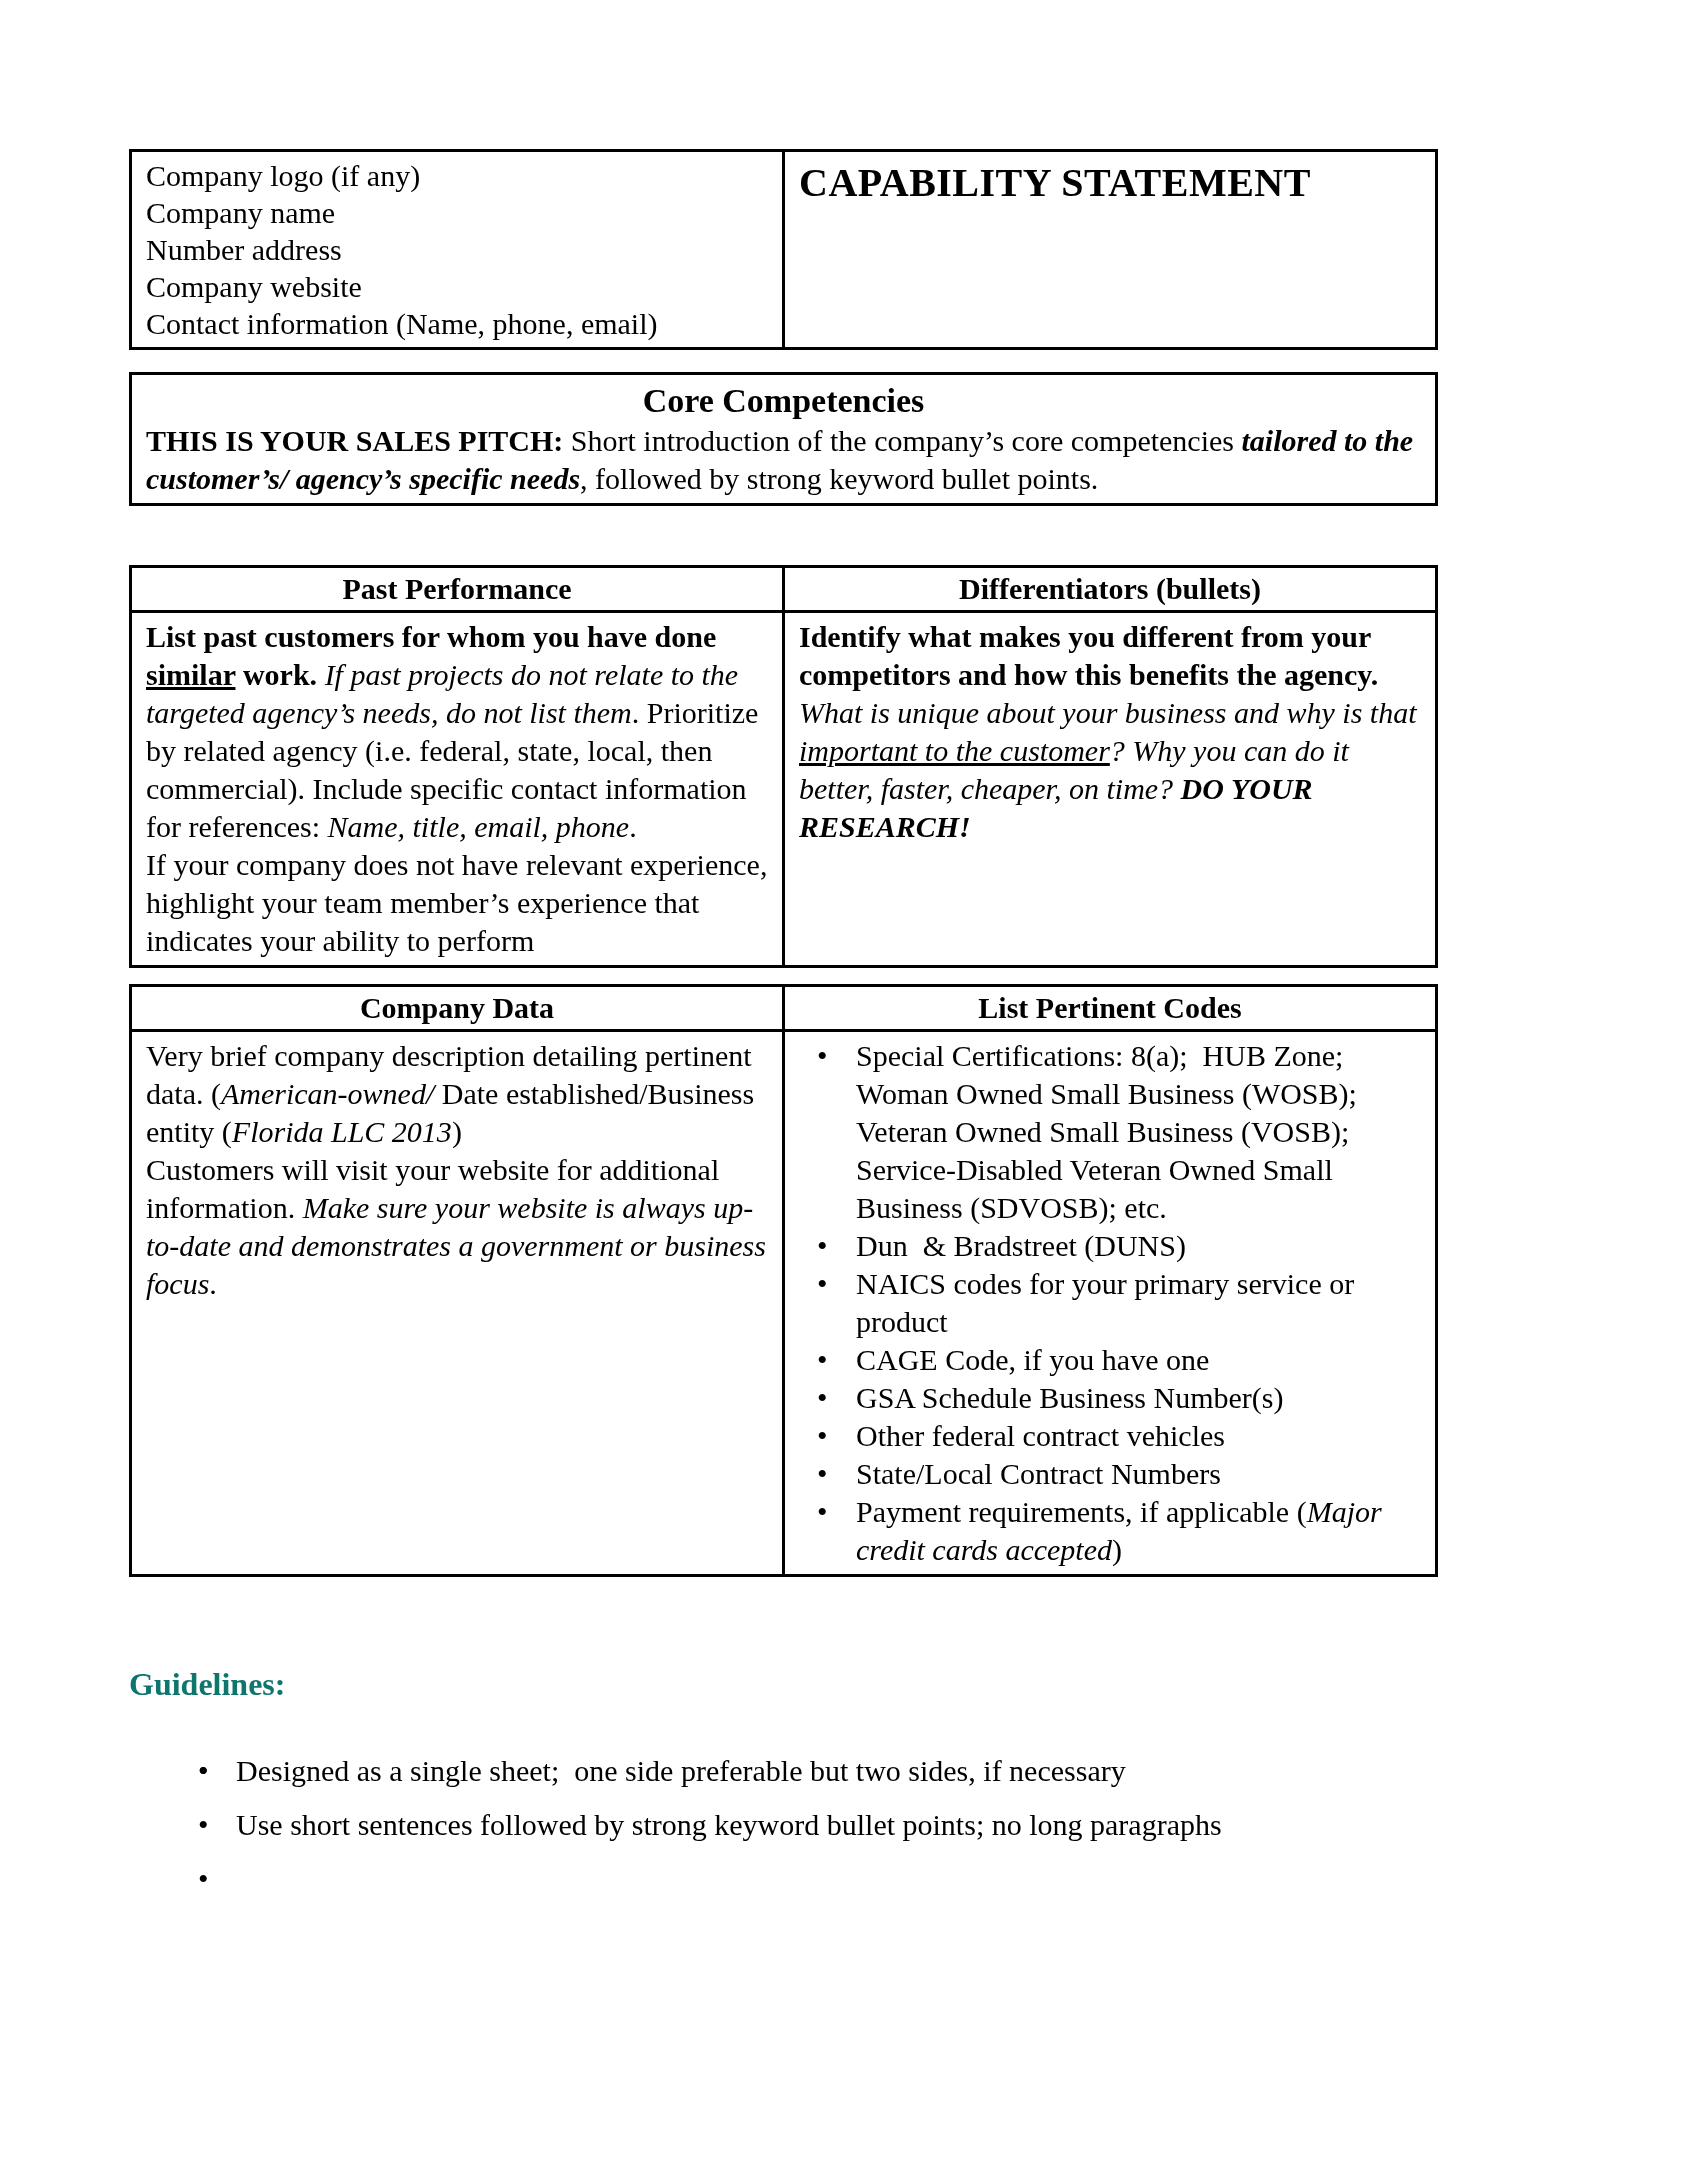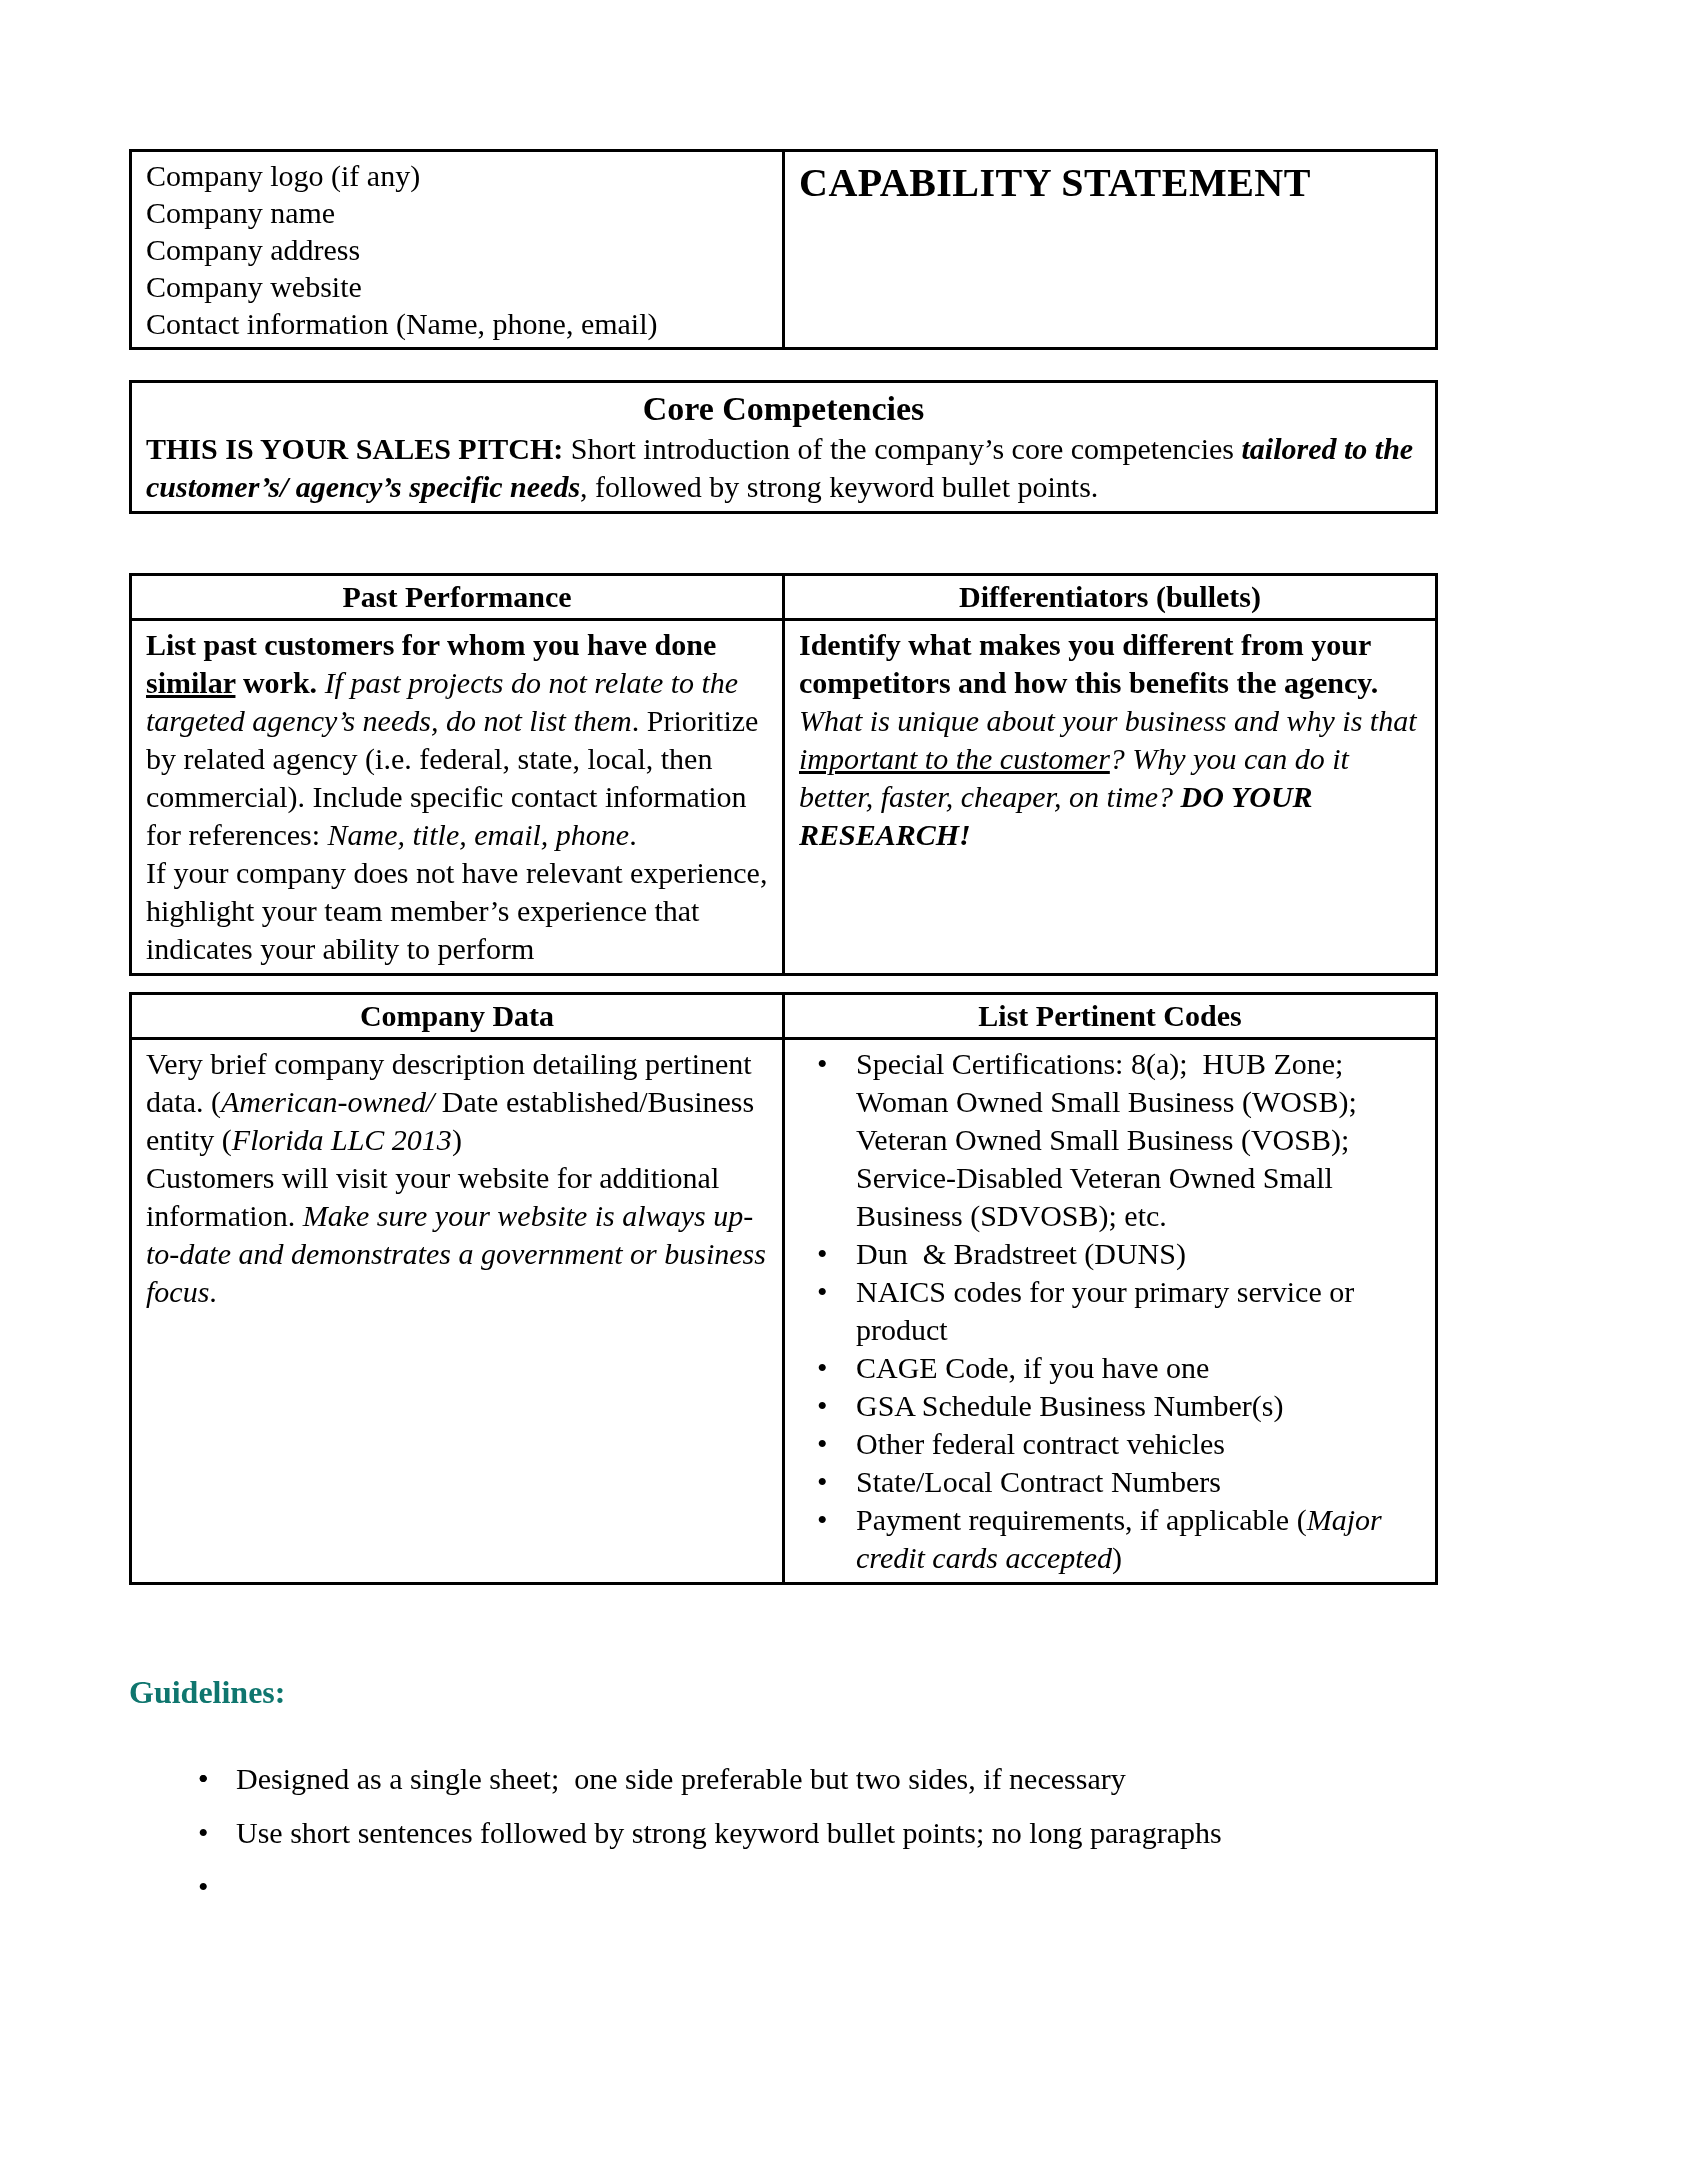--- a/index.html
+++ b/index.html
@@ -54,21 +54,21 @@
   .run-i  { font-style:italic; }
   .run-bi { font-weight:bold; font-style:italic; }
   .run-bu { font-weight:bold; text-decoration:underline;text-align:center; }
   .run-iu { font-style:italic; text-decoration:underline; }
 
   
   .code-item { position:relative; padding-left:57px; font-size:30px; line-height:38px; }
   .code-item .bullet { position:absolute; left:18px; top:0; }
 
   
-  .mt-header { margin-bottom:30px; }
+  .mt-header { margin-bottom:22px; }
   .mt-core   { margin-bottom:59px; }
   .mt-past   { margin-bottom:16px; }
   .mt-comp   { margin-bottom:87px; }
   .guidelines-heading {
     color:#0f766e;
     font-weight:bold;
     font-size:32px;
     line-height:40px;
     margin-bottom:40px;
   }
@@ -84,21 +84,21 @@
     <table class="doc mt-header">
       <tbody>
           <tr>
         <td class="half">
           <div>
 
               <div class="info-line">Company logo (if any)</div>
 
               <div class="info-line">Company name</div>
 
-              <div class="info-line">Company address</div>
+              <div class="info-line">Number address</div>
 
               <div class="info-line">Company website</div>
 
               <div class="info-line">Contact information (Name, phone, email)</div>
             </div>
         </td>
         <td class="half">
           <div class="doc-title">CAPABILITY STATEMENT</div>
         </td>
       </tr>

